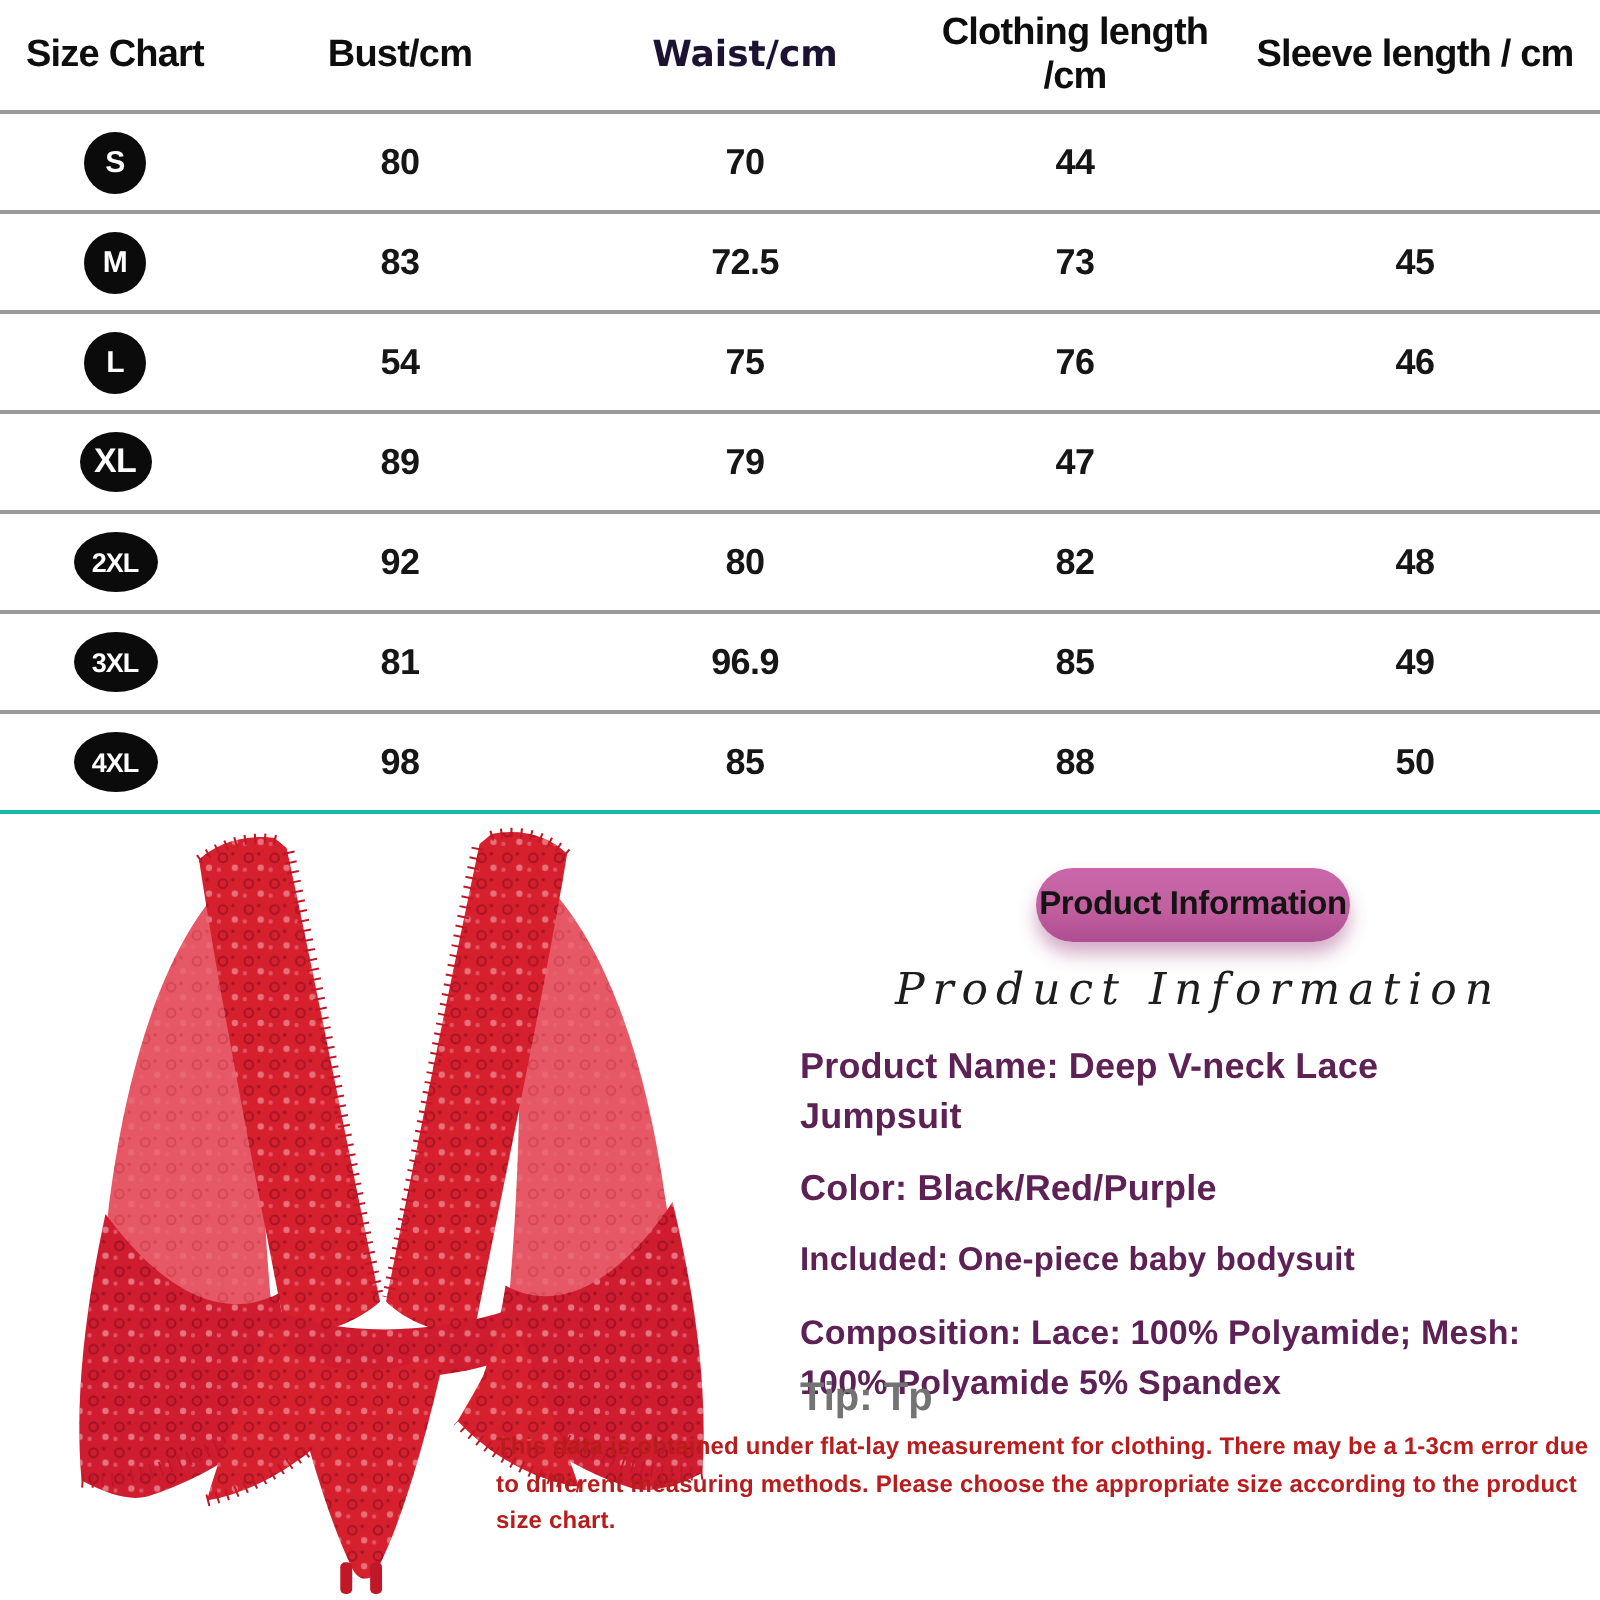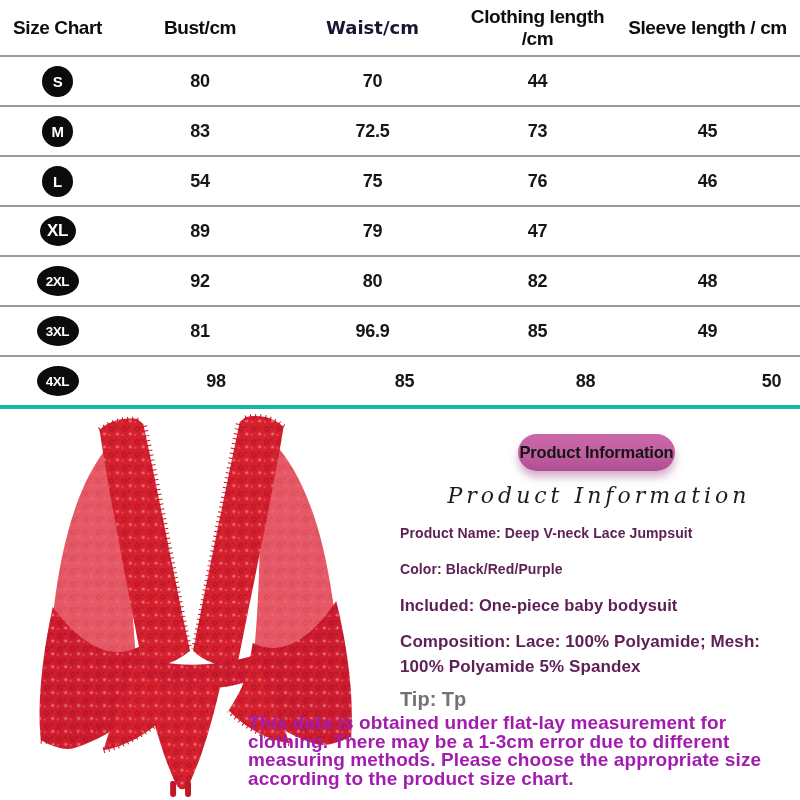--- a/index.html
+++ b/index.html
@@ -7,21 +7,21 @@
     position:relative;width:800px;height:800px;background:#ffffff;overflow:hidden;
     font-family:"Liberation Sans", sans-serif;
   }
   
   .size-table{position:absolute;left:0;top:0;width:800px;}
   .trow{
     display:grid;grid-template-columns:115px 170px 175px 155px 185px;
     align-items:center;height:48px;border-top:2px solid #9a9a9a;
   }
   .trow.head{height:55px;border-top:none;}
-  .trow.last{border-bottom:4px solid #14b8a6;gap:16px;}
+  .trow.last{border-bottom:2px solid #14b8a6;}
   .tcell{text-align:center;font-size:18px;font-weight:bold;color:#161616;letter-spacing:-0.3px;}
   .hcell{text-align:center;font-size:19px;font-weight:bold;color:#0e0e0e;letter-spacing:-0.4px;}
   .hcell.waist{color:#1c1333;font-family:"DejaVu Sans", sans-serif;font-size:18px;letter-spacing:0;}
   .badge{
     margin:0 auto;display:flex;align-items:center;justify-content:center;
     background:#0b0b0b;color:#ffffff;border-radius:50%;font-weight:bold;
   }
   .b1{width:31px;height:31px;font-size:15px;}
   .b2{width:36px;height:30px;font-size:17px;}
   .b3{width:42px;height:30px;font-size:13.5px;letter-spacing:-0.5px;}
@@ -34,32 +34,32 @@
     font-size:16.5px;font-weight:bold;color:#141414;letter-spacing:-0.2px;
   }
   .script-heading{
     position:absolute;left:444px;top:478px;width:310px;height:34px;
     display:flex;align-items:center;justify-content:center;
     font-family:"DejaVu Serif", serif;font-style:italic;
     font-size:22px;letter-spacing:4px;color:#1d1d1d;white-space:nowrap;
   }
   .details{position:absolute;left:400px;top:521px;width:400px;}
   .details p{
-    margin:0 0 11px 0;font-size:14px;line-height:25px;font-weight:bold;
+    margin:0 0 11px 0;font-size:18px;line-height:25px;font-weight:bold;
     color:#5e2155;letter-spacing:0.1px;
   }
   .details p.d0{width:315px;}
   .details p.d2{font-size:16.5px;}
   .details p.d3{width:405px;font-size:17px;margin-bottom:8px;}
   .tip{
     position:absolute;left:400px;top:688px;font-size:20px;font-weight:bold;color:#737373;
   }
   .disclaimer{
     position:absolute;left:248px;top:714px;width:548px;
-    font-size:19px;line-height:18.5px;font-weight:bold;color:#a21caf;letter-spacing:0.1px;
+    font-size:12px;line-height:18.5px;font-weight:bold;color:#b91c1c;letter-spacing:0.1px;
   }
   .garment{position:absolute;left:2px;top:412px;width:392px;height:388px;}
 </style>
 </head>
 <body>
 
 <div class="page">
 
   <div class="size-table">
     <div class="trow head">

